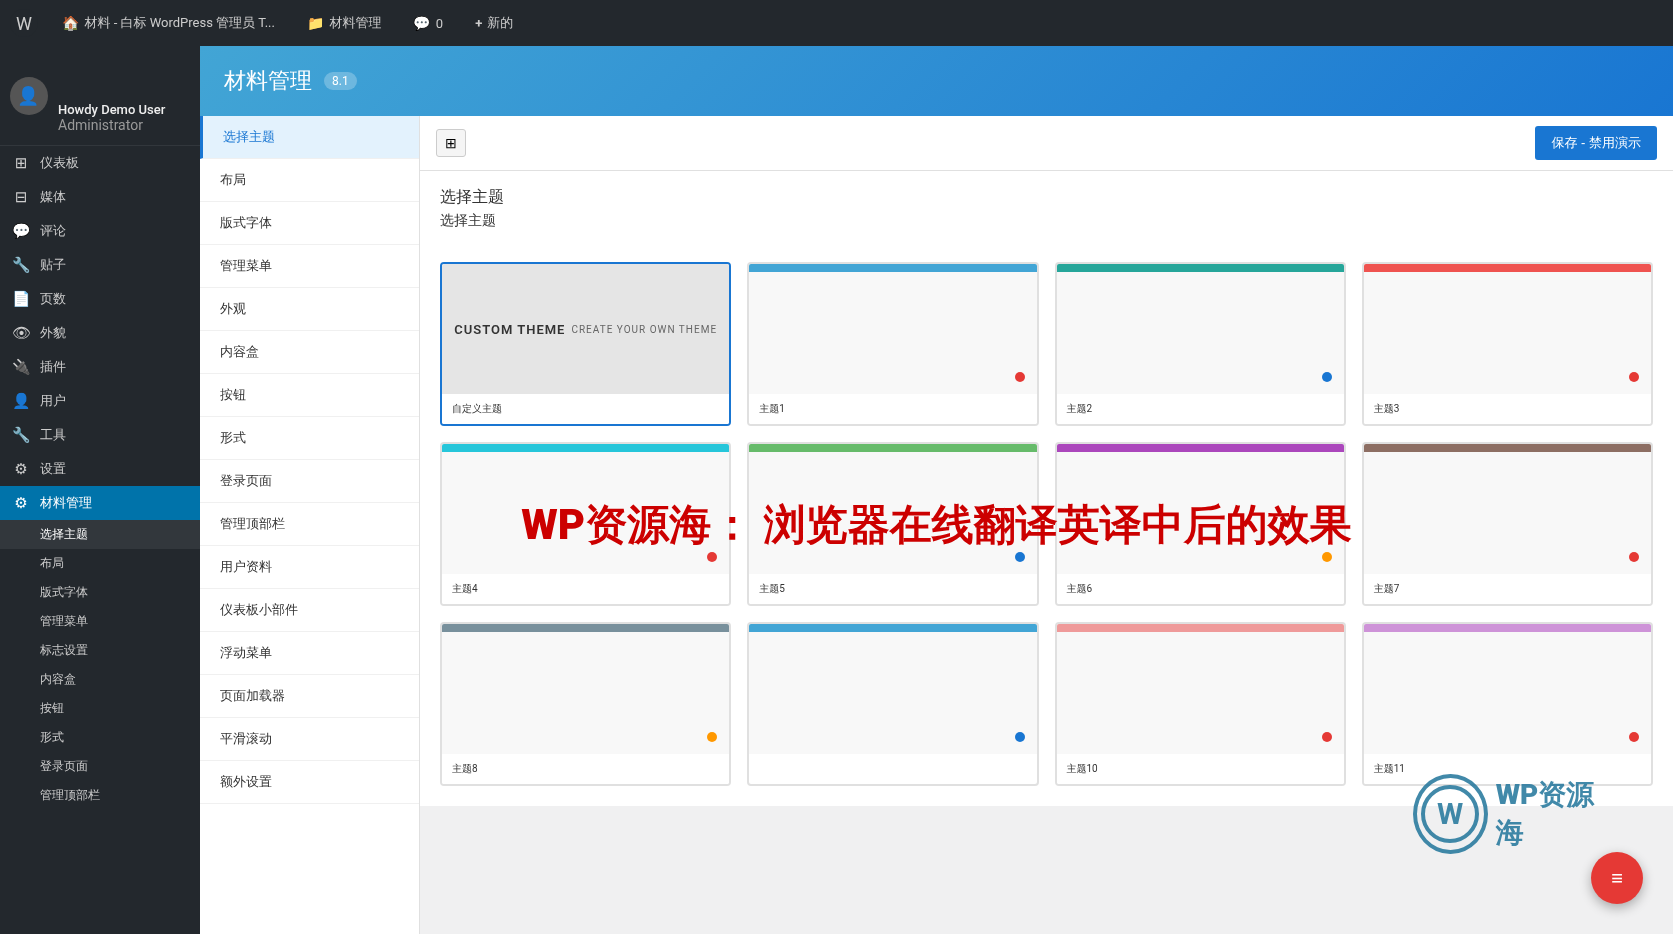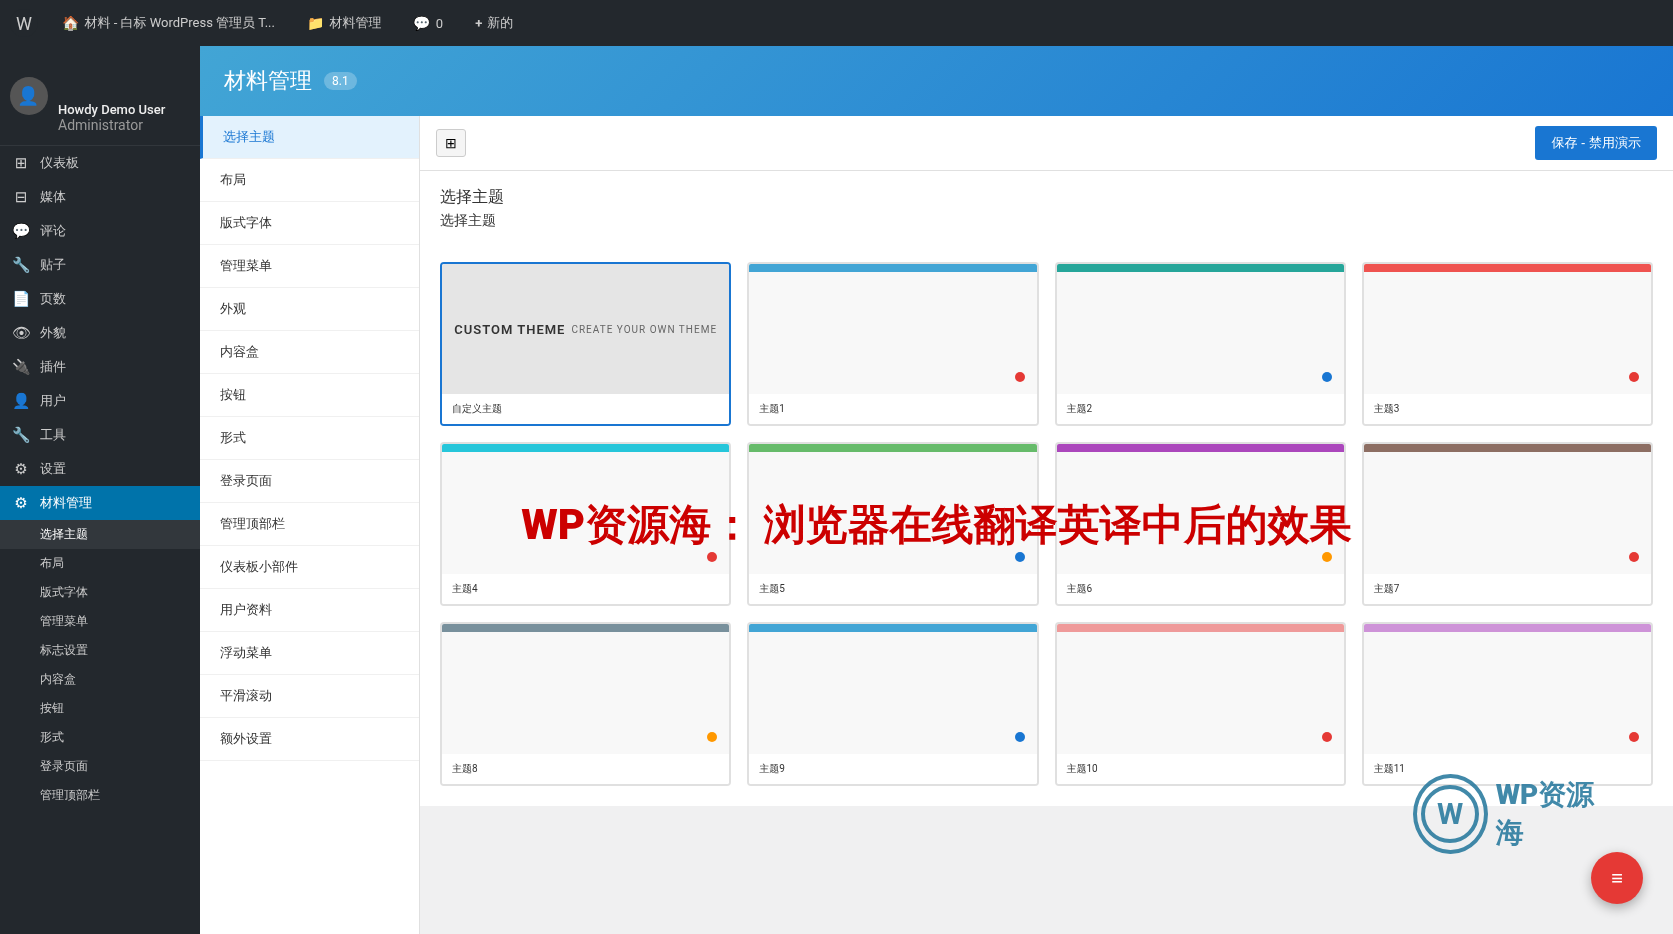--- a/index.html
+++ b/index.html
@@ -444,23 +444,24 @@
         <div class="left-panel-item active">选择主题</div>
         <div class="left-panel-item">布局</div>
         <div class="left-panel-item">版式字体</div>
         <div class="left-panel-item">管理菜单</div>
         <div class="left-panel-item">外观</div>
         <div class="left-panel-item">内容盒</div>
         <div class="left-panel-item">按钮</div>
         <div class="left-panel-item">形式</div>
         <div class="left-panel-item">登录页面</div>
         <div class="left-panel-item">管理顶部栏</div>
+        <div class="left-panel-item">用户资料</div>
         <div class="left-panel-item">仪表板小部件</div>
-        <div class="left-panel-item">用户资料</div>
         <div class="left-panel-item">浮动菜单</div>
+        <div class="left-panel-item">页面加载器</div>
         <div class="left-panel-item">平滑滚动</div>
         <div class="left-panel-item">额外设置</div>
       </div>
 
       <div class="right-panel">
 
         <div class="themes-toolbar">
           <div class="toolbar-left">
             <button class="grid-icon-btn">⊞</button>
           </div>
@@ -544,21 +545,20 @@
               <div class="preview-dot" style="background:#ff9800;"></div>
             </div>
             <div class="theme-card-label">主题8</div>
           </div>
 
           <div class="theme-card">
             <div class="theme-card-preview">
               <div class="preview-top-bar" style="background:#42a5d5;"></div>
               <div class="preview-dot" style="background:#1976d2;"></div>
             </div>
-            <div class="theme-card-label">主题9</div>
           </div>
 
           <div class="theme-card">
             <div class="theme-card-preview">
               <div class="preview-top-bar" style="background:#ef9a9a;"></div>
               <div class="preview-dot" style="background:#e53935;"></div>
             </div>
             <div class="theme-card-label">主题10</div>
           </div>
 

